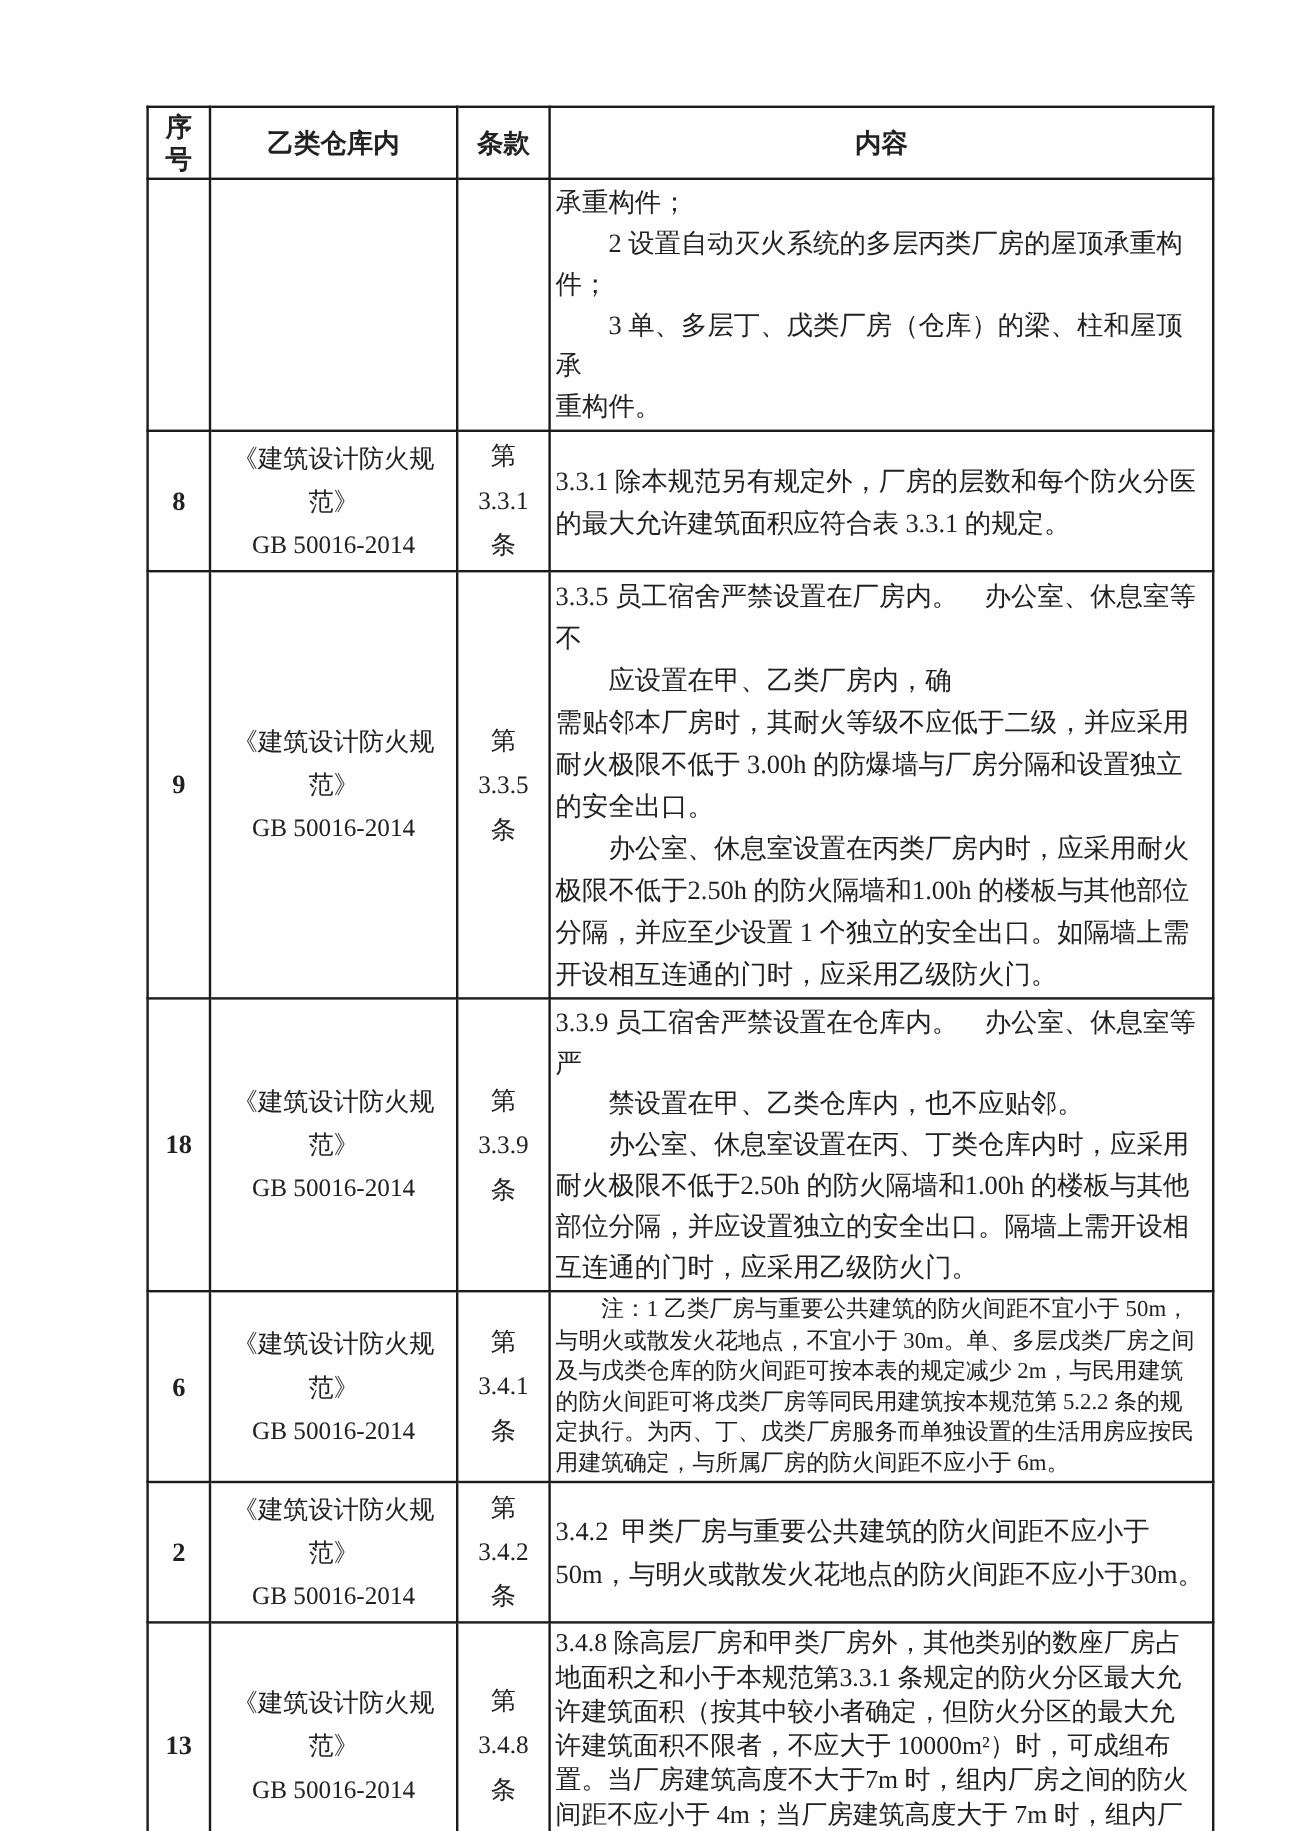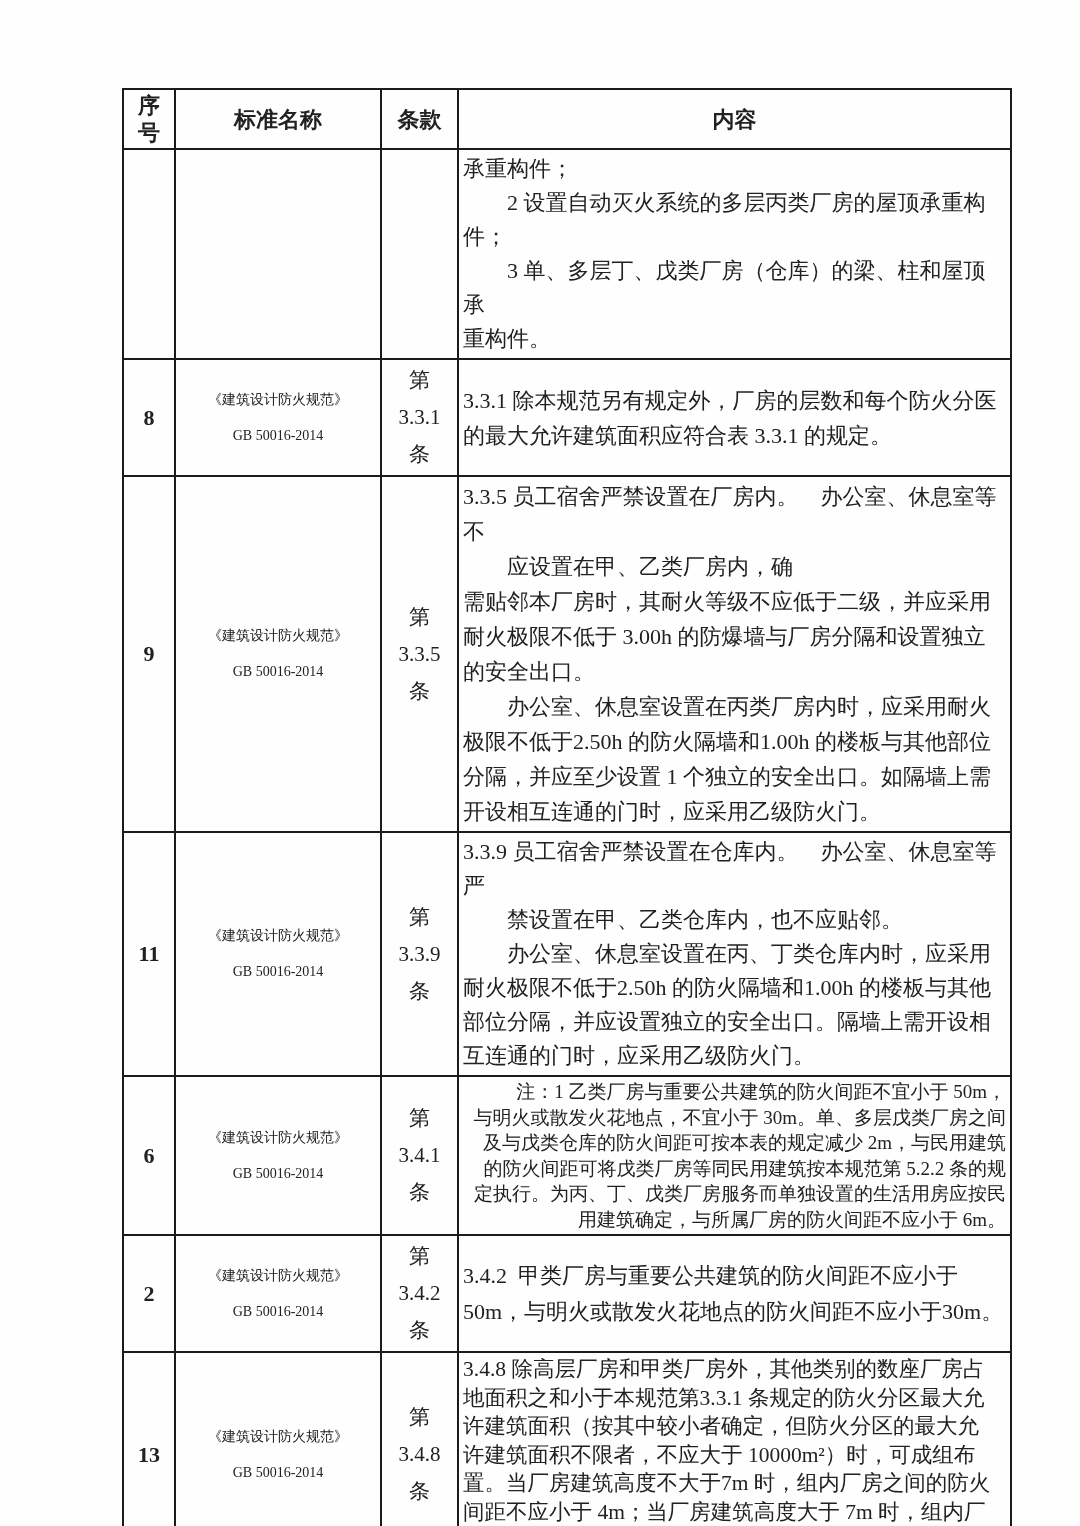--- a/index.html
+++ b/index.html
@@ -39,21 +39,21 @@
     white-space: pre-line;
   }
   td.cell-no {
     font-family: "Liberation Serif", "DejaVu Serif", serif;
     font-weight: bold;
     font-size: 22px;
     text-align: center;
   }
   td.cell-name {
     font-family: "Liberation Serif", "DejaVu Serif", serif;
-    font-size: 14px;
+    font-size: 21px;
     line-height: 36px;
     text-align: center;
     white-space: pre-line;
   }
   td.cell-clause {
     font-family: "Liberation Serif", "DejaVu Serif", serif;
     font-size: 21px;
     line-height: 37px;
     text-align: center;
     white-space: pre-line;
@@ -61,40 +61,40 @@
   td.cell-content {
     font-family: "Liberation Serif", "DejaVu Serif", serif;
     font-size: 22px;
     line-height: 35px;
     text-align: left;
     white-space: pre-wrap;
     padding: 4px 10px 4px 13px;
   }
   
   td.lh34   { line-height: 34px; }
-  td.small  { font-size: 19px;   line-height: 25.5px; text-align: right; }
+  td.small  { font-size: 19px;   line-height: 25.5px; }
   td.tight  { font-size: 21.5px; line-height: 28.5px; }
   td.lh38   { line-height: 36px; }
 </style>
 </head>
 <body>
 
 <div class="page">
   <table class="standards">
     <colgroup>
       <col style="width:52px">
       <col style="width:206px">
       <col style="width:77px">
       <col style="width:553px">
     </colgroup>
     <thead>
       <tr style="height:58px">
         <th class="hdr">序
 号</th>
-        <th class="hdr">标准名称</th>
+        <th class="hdr">乙类仓库内</th>
         <th class="hdr">条款</th>
         <th class="hdr">内容</th>
       </tr>
     </thead>
     <tbody>
       <tr style="height:172px">
         <td class="cell-no"></td>
         <td class="cell-name"></td>
         <td class="cell-clause"></td>
         <td class="cell-content lh34">承重构件；
@@ -124,21 +124,21 @@
 　　应设置在甲、乙类厂房内，确
 需贴邻本厂房时，其耐火等级不应低于二级，并应采用
 耐火极限不低于 3.00h 的防爆墙与厂房分隔和设置独立
 的安全出口。
 　　办公室、休息室设置在丙类厂房内时，应采用耐火
 极限不低于2.50h 的防火隔墙和1.00h 的楼板与其他部位
 分隔，并应至少设置 1 个独立的安全出口。如隔墙上需
 开设相互连通的门时，应采用乙级防火门。</td>
       </tr>
       <tr style="height:200px">
-        <td class="cell-no">11</td>
+        <td class="cell-no">18</td>
         <td class="cell-name">《建筑设计防火规范》
 GB 50016-2014</td>
         <td class="cell-clause">第
 3.3.9
 条</td>
         <td class="cell-content lh34">3.3.9 员工宿舍严禁设置在仓库内。　办公室、休息室等严
 　　禁设置在甲、乙类仓库内，也不应贴邻。
 　　办公室、休息室设置在丙、丁类仓库内时，应采用
 耐火极限不低于2.50h 的防火隔墙和1.00h 的楼板与其他
 部位分隔，并应设置独立的安全出口。隔墙上需开设相

